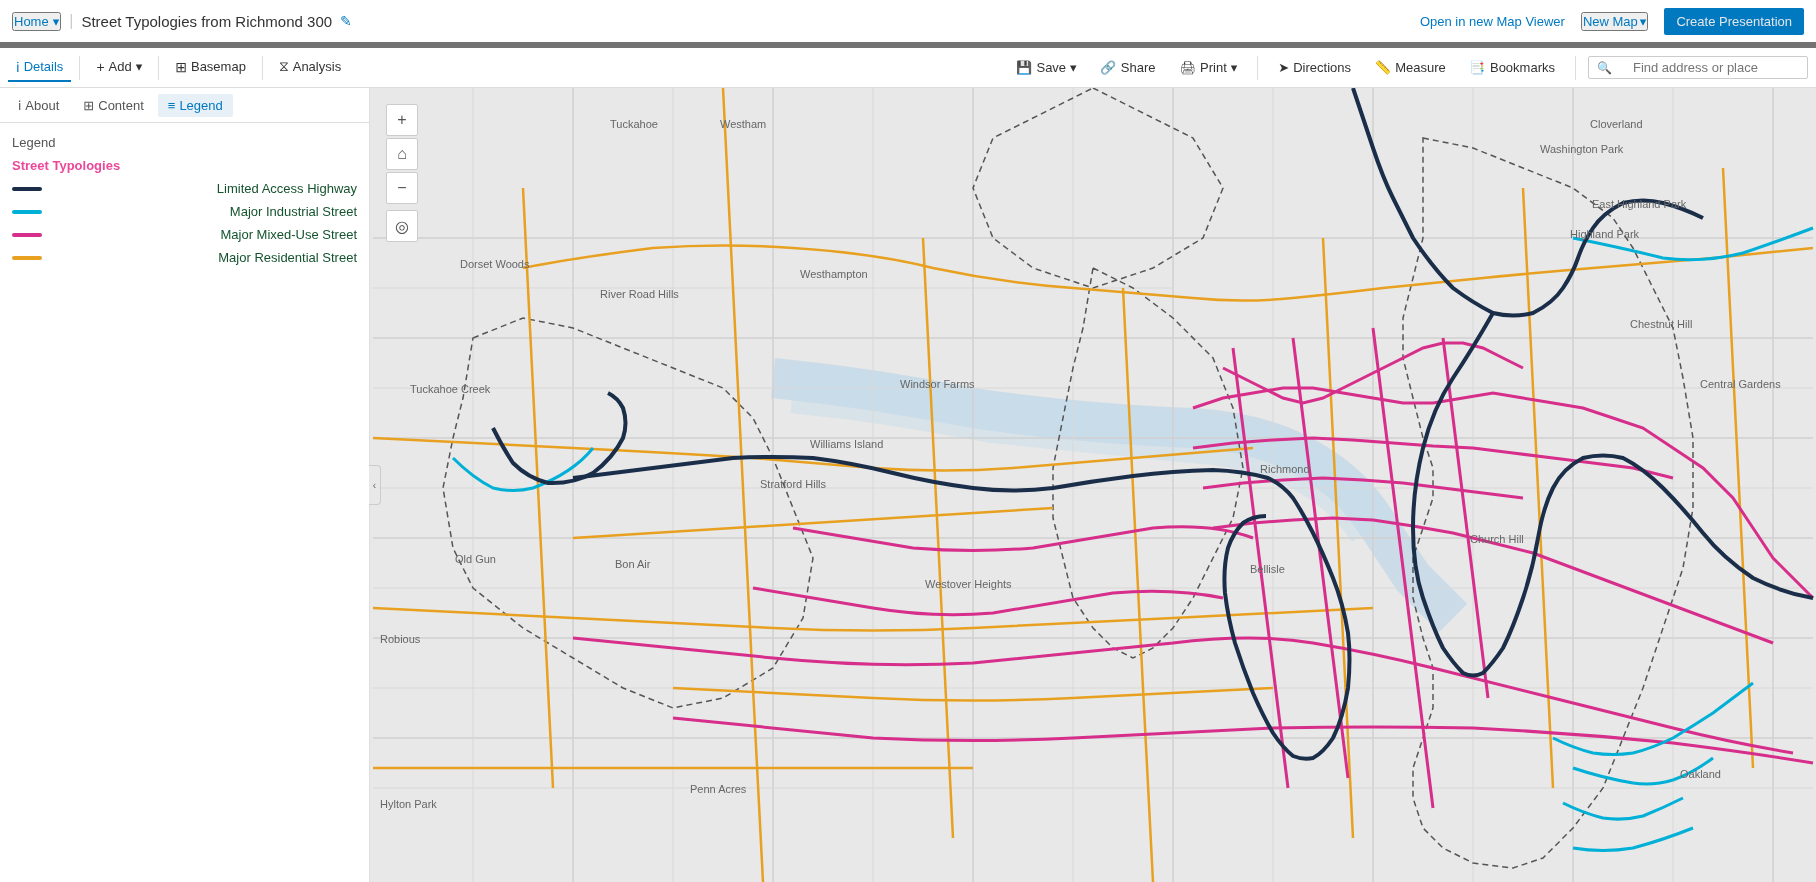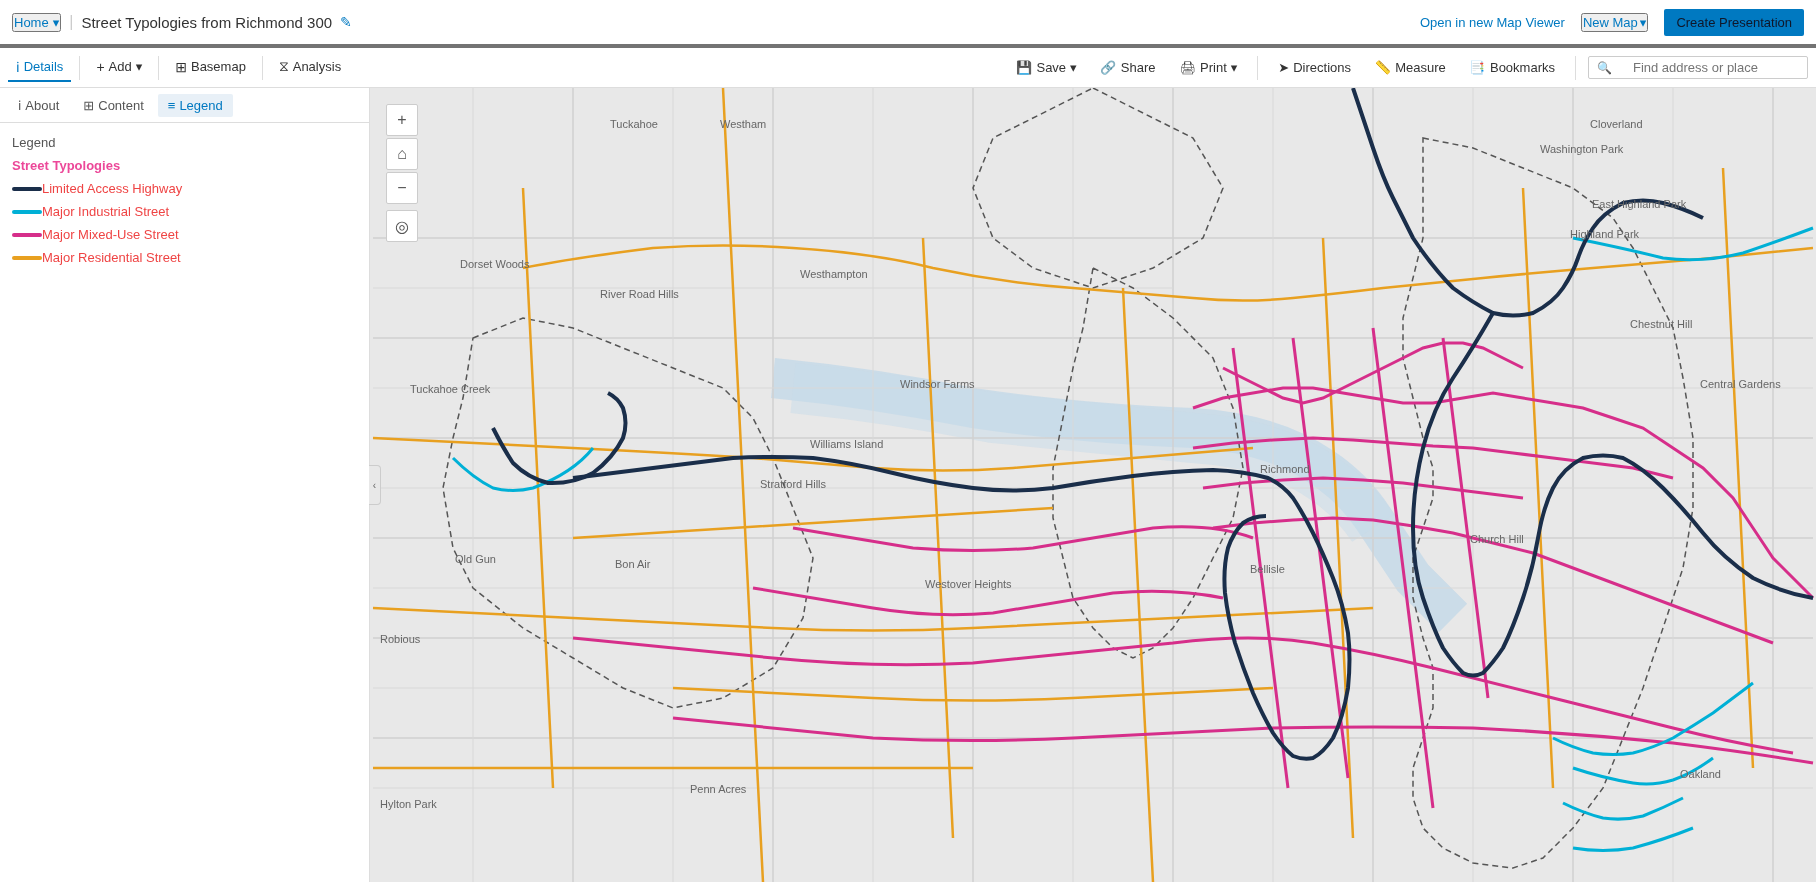--- a/index.html
+++ b/index.html
@@ -1,33 +1,33 @@
 <!DOCTYPE html>
 <html><head>
   <meta charset="utf-8">
   <style>
     * { box-sizing: border-box; margin: 0; padding: 0; }
     body { font-family: 'Segoe UI', Arial, sans-serif; font-size: 13px; background: #fff; overflow: hidden; width: 1816px; height: 882px; }
 
     
     .top-header {
       display: flex; align-items: center; justify-content: space-between;
-      height: 48px; background: #fff; border-bottom: 4px solid #737373;
+      height: 48px; background: #fff; border-bottom: 6px solid #737373;
       padding: 0 12px;
     }
     .top-header-left { display: flex; align-items: center; gap: 8px; }
     .home-btn { color: #0079c1; font-size: 13px; cursor: pointer; display: flex; align-items: center; gap: 4px; }
     .separator { color: #ccc; font-size: 16px; }
     .map-title { font-size: 15px; color: #333; font-weight: 400; }
     .edit-icon { color: #0079c1; cursor: pointer; font-size: 14px; }
     .top-header-right { display: flex; align-items: center; gap: 16px; }
     .header-link { color: #0079c1; font-size: 13px; cursor: pointer; text-decoration: none; }
     .new-map-btn { color: #0079c1; font-size: 13px; cursor: pointer; display: flex; align-items: flex-start; gap: 2px; }
     .create-presentation-btn {
-      background: #0079c1; color: #0f172a; border: none; padding: 6px 12px;
+      background: #0079c1; color: #e5e5e5; border: none; padding: 6px 12px;
       font-size: 13px; cursor: pointer; border-radius: 2px;
     }
 
     
     .toolbar {
       display: flex; align-items: center; justify-content: space-between;
       height: 40px; background: #fff; border-bottom: 1px solid #ddd;
       padding: 0 8px;
     }
     .toolbar-left { display: flex; align-items: center; gap: 4px; }
@@ -79,22 +79,22 @@
       padding: 4px 10px; font-size: 13px; color: #555;
       cursor: pointer; border-radius: 2px; border: none; background: none;
     }
     .sidebar-tab.active { background: #e8f0f7; color: #0079c1; }
 
     .sidebar-content { padding: 12px; flex: 1; overflow-y: auto; }
     .legend-title { font-size: 13px; color: #555; margin-bottom: 8px; }
     .legend-layer-title { font-size: 13px; font-weight: 700; color: #ec4899; margin-bottom: 8px; }
 
     .legend-item {
-      display: flex; align-items: center; 
-      margin-bottom: 8px; font-size: 13px; color: #ef4444;
+      display: flex; align-items: center; gap: 10px;
+      margin-bottom: 8px; font-size: 13px; color: #14532d; justify-content: space-between;
     }
     .legend-line {
       width: 30px; height: 4px; border-radius: 2px; flex-shrink: 0;
     }
 
     
     .collapse-handle {
       position: absolute; right: -12px; top: 50%;
       transform: translateY(-50%);
       width: 12px; height: 40px;

